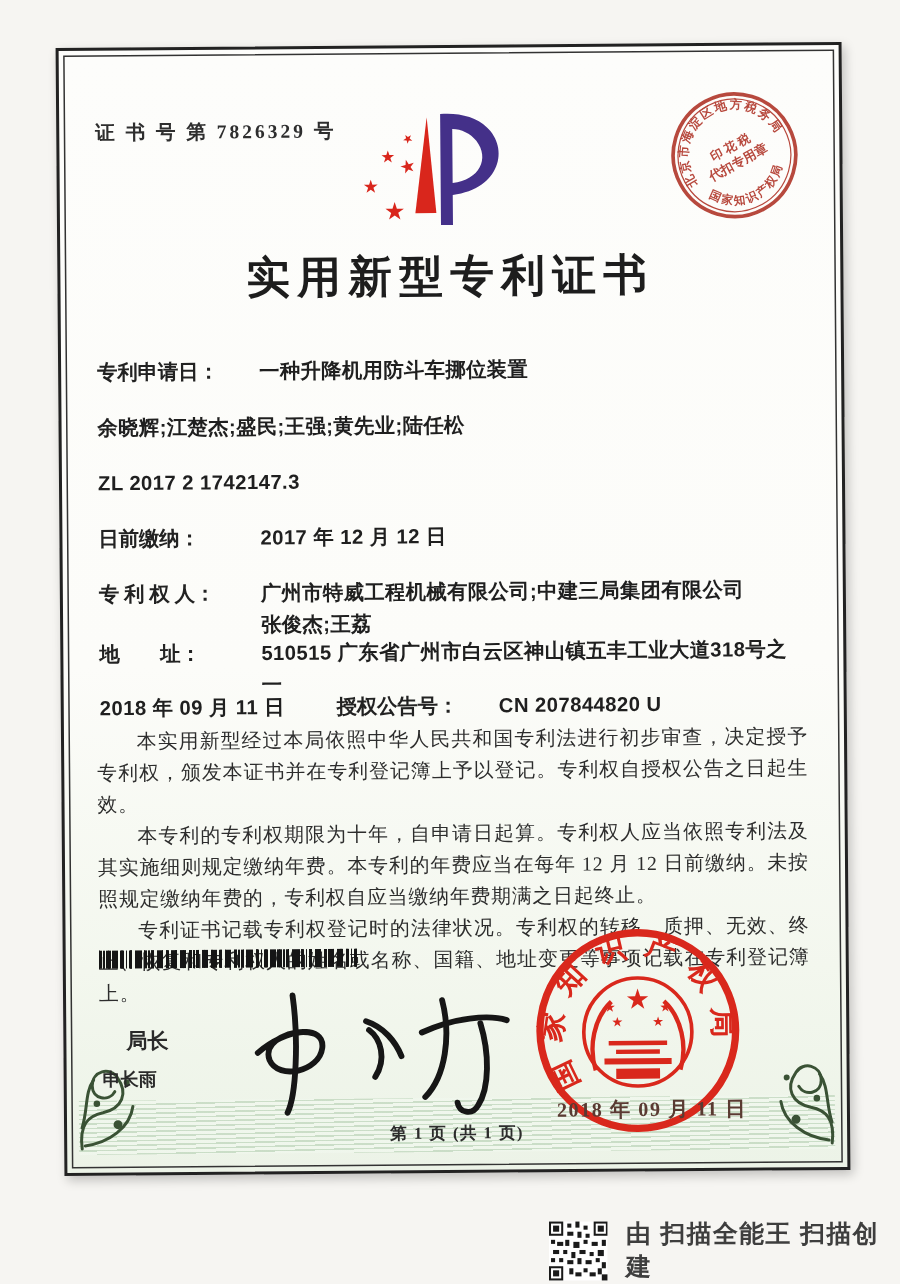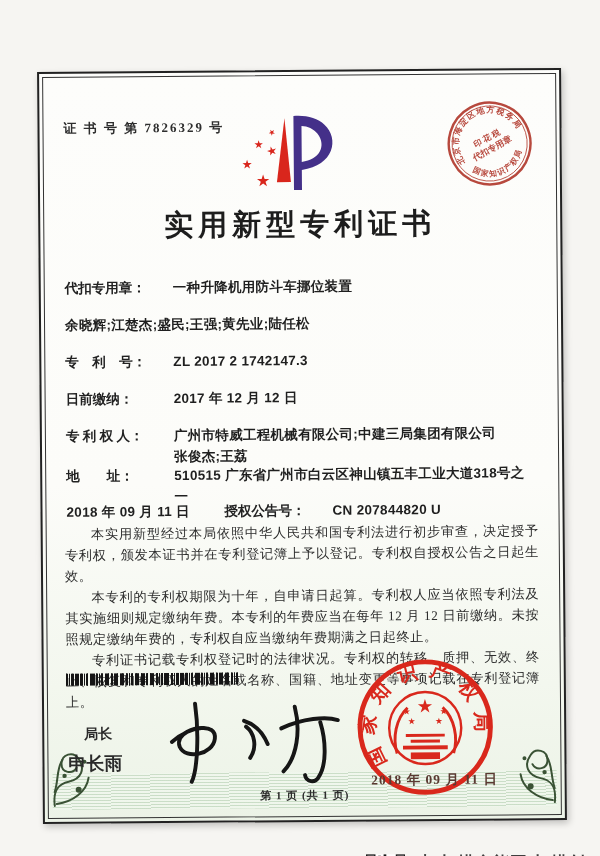--- a/index.html
+++ b/index.html
@@ -2,21 +2,21 @@
 <html style="--seal_red: #d9281c; --stamp_red: #b23a2e; --logo_purple: #443089; --logo_red: #d9261c; --ornament_green: #3a5235; --ink: #272727;"><head>
 <meta charset="utf-8">
 <style>
   html,body{margin:0;padding:0;}
   body{
     width:600px;height:856px;position:relative;overflow:hidden;
     background:#f6f5f2;
     font-family:"Liberation Serif","DejaVu Serif",serif;
     color:#2a2a2a;
   }
-  .photo{position:absolute;inset:0;margin-top:40px;}
+  .photo{position:absolute;inset:0;}
   
   .paper{
     position:absolute;left:40px;top:30px;width:520px;height:748px;
     background:linear-gradient(180deg,#fdfdfb 0%,#fcfcf9 55%,#f3f7ee 82%,#ecf3e7 100%);
     border:2px solid #222;
     box-shadow:2px 3px 7px rgba(0,0,0,.22);
     transform:rotate(-0.45deg);
   }
   .paper::before{
     content:"";position:absolute;inset:3px;border:1px solid #333;pointer-events:none;
@@ -43,21 +43,21 @@
   .body-text p{margin:0;text-indent:2em;}
   
   .barcode{
     position:absolute;left:22px;top:600px;width:173px;height:12px;z-index:2;
     background:
       repeating-linear-gradient(90deg,#151515 0 2px,transparent 2px 5px),
       repeating-linear-gradient(90deg,#151515 0 1px,transparent 1px 7px),
       repeating-linear-gradient(90deg,#151515 0 1px,transparent 1px 3px);
   }
   .sig-title{position:absolute;left:40px;top:652px;font-size:14px;font-weight:700;z-index:2;}
-  .sig-name{position:absolute;left:24px;top:678px;font-size:18px;font-weight:700;z-index:2;}
+  .sig-name{position:absolute;left:24px;top:678px;font-size:12px;font-weight:700;z-index:2;}
   .signature{position:absolute;left:108px;top:614px;width:215px;height:100px;z-index:2;}
   .seal{position:absolute;left:308px;top:583px;width:146px;height:146px;z-index:3;}
   .seal-date{
     position:absolute;left:300px;top:700px;width:180px;text-align:center;z-index:4;
     font-size:13.5px;font-weight:700;letter-spacing:1px;color:#5a3a32;
   }
   .band{
     position:absolute;left:8px;right:8px;bottom:12px;height:36px;z-index:0;
     background:repeating-linear-gradient(179deg,rgba(135,178,135,.34) 0 1px,rgba(241,248,239,.6) 1px 3px);
   }
@@ -114,28 +114,27 @@
         <textPath href="#arcBot">国家知识产权局</textPath>
       </text>
       <text class="stamp-txt" x="60" y="56" font-size="10" text-anchor="middle">印 花 税</text>
       <text class="stamp-txt" x="60" y="70" font-size="10.5" text-anchor="middle">代扣专用章</text>
     </svg>
 
     <h1 class="title">实用新型专利证书</h1>
 
     <div class="fields">
       <div class="row">
-        <span class="label">代扣专用章：</span>
+        <span class="label">专利申请日：</span>
         <span class="value">一种升降机用防斗车挪位装置</span>
       </div>
       <div class="row">
         <span class="value">余晓辉;江楚杰;盛民;王强;黄先业;陆任松</span>
       </div>
       <div class="row">
-        <span class="label">专　利　号：</span>
         <span class="value">ZL 2017 2 1742147.3</span>
       </div>
       <div class="row">
         <span class="label">日前缴纳：</span>
         <span class="value">2017 年 12 月 12 日</span>
       </div>
       <div class="row row-patentee">
         <span class="label">专 利 权 人：</span>
         <span class="value">
           <span class="line">广州市特威工程机械有限公司;中建三局集团有限公司</span>

